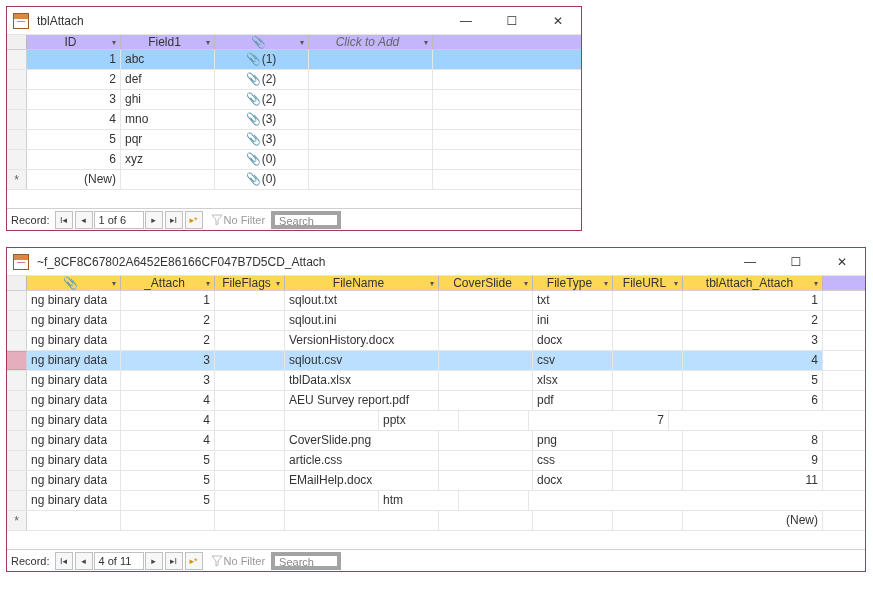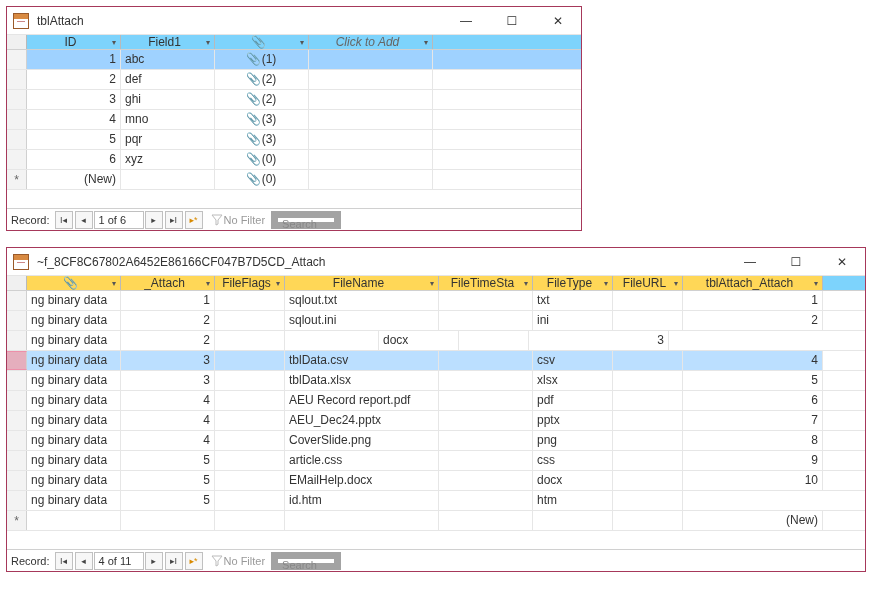--- a/index.html
+++ b/index.html
@@ -2,42 +2,42 @@
 <html><head>
 <meta charset="utf-8">
 <style>
 * { box-sizing: border-box; margin: 0; padding: 0; }
 body { font-family: "Segoe UI", Tahoma, sans-serif; font-size: 12px; background: #fff; color: #333; padding: 6px; }
 .window { border: 1px solid #a6385a; background: #fff; margin-bottom: 16px; }
 .titlebar { display: flex; align-items: center; height: 28px; border-bottom: 1px solid #e5e5e5; }
 .titlebar .ticon { width: 28px; display: flex; align-items: center; justify-content: center; }
 .titlebar .ttitle { flex: 1; padding-left: 2px; font-size: 12px; }
 .titlebar .tbtn { width: 46px; height: 28px; display: flex; align-items: center; justify-content: center; cursor: default; }
-.header { display: flex; border-bottom: 1px solid #d0d0d0; background: #7dd3fc; }
+.header { display: flex; border-bottom: 1px solid #d0d0d0; background: #c4b5fd; }
 .header.gold .hcell { background: #ffd757; }
 .hcell { display: flex; align-items: center; border-right: 1px solid #b9b9b9; padding: 0 4px; position: relative; font-size: 12px; }
 .hcell .lab { flex: 1; text-align: center; white-space: nowrap; overflow: hidden; }
 .hcell.sel { width: 20px; background: #f0f0f0; }
 .header.gold .hcell.sel { background: #f0f0f0; }
 .dd { font-size: 8px; color: #555; margin-left: 2px; }
 .tbody { }
 .row { display: flex; border-bottom: 1px solid #e6e6e6; }
 .row.seld { background: #9fd2ff; }
 .row.highlight .cell { background: #bbdfff; }
 .row.highlight .selcell { background: #e5aebd; border-top:1px solid #ed8fa9; border-bottom:1px solid #ed8fa9;}
 .selcell { width: 20px; border-right: 1px solid #d0d0d0; background: #f3f3f3; display:flex;align-items:center;justify-content:center;color:#666;}
 .cell { border-right: 1px solid #e6e6e6; padding: 1px 4px; height: 19px; line-height: 17px; white-space: nowrap; overflow: hidden; }
 .cell.r { text-align: right; }
 .cell.c { text-align: center; }
 .navbar { border-top: 1px solid #d0d0d0; display: flex; align-items: center; height: 22px; font-size: 11px; }
 .navbar .lbl { padding: 0 4px; color: #333; }
 .navbtn { border: 1px solid #c0c0c0; background: #f7f7f7; width: 18px; height: 18px; margin: 0 1px; display:flex;align-items:center;justify-content:center;font-size:9px;color:#444;}
 .navbox { border: 1px solid #c0c0c0; height: 18px; padding: 0 4px; min-width: 50px; display:flex;align-items:center;}
 .nofilter { color: #999; display:flex;align-items:center;padding:0 6px;}
-.searchbox { border:7px solid #a3a3a3;height:18px;padding:0 4px;min-width:70px;color:#888;}
+.searchbox { border:4px solid #a3a3a3;height:18px;padding:0 4px;min-width:70px;color:#888;}
 .italic { font-style: italic; color: #666; }
 svg { display: block; }
 .tblicon { width:16px;height:16px;background:linear-gradient(#fff,#fff);border:1px solid #9a5a2a;position:relative;}
 .tblicon::before{content:"";position:absolute;top:0;left:0;right:0;height:5px;background:#d88a42;}
 .tblicon::after{content:"";position:absolute;top:7px;left:3px;right:3px;height:1px;background:#c88;}
 </style>
 </head>
 <body>
 
 <div class="window" style="width:576px;">
@@ -161,21 +161,21 @@
       </div>
     <div class="hcell" style="width:70px">
         <span class="lab">FileFlags</span>
         <span class="dd">▾</span>
       </div>
     <div class="hcell" style="width:154px">
         <span class="lab">FileName</span>
         <span class="dd">▾</span>
       </div>
     <div class="hcell" style="width:94px">
-        <span class="lab">FileTimeSta</span>
+        <span class="lab">CoverSlide</span>
         <span class="dd">▾</span>
       </div>
     <div class="hcell" style="width:80px">
         <span class="lab">FileType</span>
         <span class="dd">▾</span>
       </div>
     <div class="hcell" style="width:70px">
         <span class="lab">FileURL</span>
         <span class="dd">▾</span>
       </div>
@@ -205,31 +205,32 @@
         <div class="cell" style="width:94px"></div>
         <div class="cell" style="width:80px">ini</div>
         <div class="cell" style="width:70px"></div>
         <div class="cell r" style="width:140px">2</div>
       </div>
       <div class="row">
         <div class="selcell"></div>
         <div class="cell" style="width:94px">ng binary data</div>
         <div class="cell r" style="width:94px">2</div>
         <div class="cell r" style="width:70px"></div>
+        <div class="cell" style="width:154px">VersionHistory.docx</div>
         <div class="cell" style="width:94px"></div>
         <div class="cell" style="width:80px">docx</div>
         <div class="cell" style="width:70px"></div>
         <div class="cell r" style="width:140px">3</div>
       </div>
       <div class="row highlight">
         <div class="selcell"></div>
         <div class="cell" style="width:94px">ng binary data</div>
         <div class="cell r" style="width:94px">3</div>
         <div class="cell r" style="width:70px"></div>
-        <div class="cell" style="width:154px">tblData.csv</div>
+        <div class="cell" style="width:154px">sqlout.csv</div>
         <div class="cell" style="width:94px"></div>
         <div class="cell" style="width:80px">csv</div>
         <div class="cell" style="width:70px"></div>
         <div class="cell r" style="width:140px">4</div>
       </div>
       <div class="row">
         <div class="selcell"></div>
         <div class="cell" style="width:94px">ng binary data</div>
         <div class="cell r" style="width:94px">3</div>
         <div class="cell r" style="width:70px"></div>
@@ -237,32 +238,31 @@
         <div class="cell" style="width:94px"></div>
         <div class="cell" style="width:80px">xlsx</div>
         <div class="cell" style="width:70px"></div>
         <div class="cell r" style="width:140px">5</div>
       </div>
       <div class="row">
         <div class="selcell"></div>
         <div class="cell" style="width:94px">ng binary data</div>
         <div class="cell r" style="width:94px">4</div>
         <div class="cell r" style="width:70px"></div>
-        <div class="cell" style="width:154px">AEU Record report.pdf</div>
+        <div class="cell" style="width:154px">AEU Survey report.pdf</div>
         <div class="cell" style="width:94px"></div>
         <div class="cell" style="width:80px">pdf</div>
         <div class="cell" style="width:70px"></div>
         <div class="cell r" style="width:140px">6</div>
       </div>
       <div class="row">
         <div class="selcell"></div>
         <div class="cell" style="width:94px">ng binary data</div>
         <div class="cell r" style="width:94px">4</div>
         <div class="cell r" style="width:70px"></div>
-        <div class="cell" style="width:154px">AEU_Dec24.pptx</div>
         <div class="cell" style="width:94px"></div>
         <div class="cell" style="width:80px">pptx</div>
         <div class="cell" style="width:70px"></div>
         <div class="cell r" style="width:140px">7</div>
       </div>
       <div class="row">
         <div class="selcell"></div>
         <div class="cell" style="width:94px">ng binary data</div>
         <div class="cell r" style="width:94px">4</div>
         <div class="cell r" style="width:70px"></div>
@@ -285,28 +285,27 @@
       </div>
       <div class="row">
         <div class="selcell"></div>
         <div class="cell" style="width:94px">ng binary data</div>
         <div class="cell r" style="width:94px">5</div>
         <div class="cell r" style="width:70px"></div>
         <div class="cell" style="width:154px">EMailHelp.docx</div>
         <div class="cell" style="width:94px"></div>
         <div class="cell" style="width:80px">docx</div>
         <div class="cell" style="width:70px"></div>
-        <div class="cell r" style="width:140px">10</div>
+        <div class="cell r" style="width:140px">11</div>
       </div>
       <div class="row">
         <div class="selcell"></div>
         <div class="cell" style="width:94px">ng binary data</div>
         <div class="cell r" style="width:94px">5</div>
         <div class="cell r" style="width:70px"></div>
-        <div class="cell" style="width:154px">id.htm</div>
         <div class="cell" style="width:94px"></div>
         <div class="cell" style="width:80px">htm</div>
         <div class="cell" style="width:70px"></div>
       </div>
       <div class="row">
         <div class="selcell">*</div>
         <div class="cell" style="width:94px"></div>
         <div class="cell r" style="width:94px"></div>
         <div class="cell r" style="width:70px"></div>
         <div class="cell" style="width:154px"></div>

